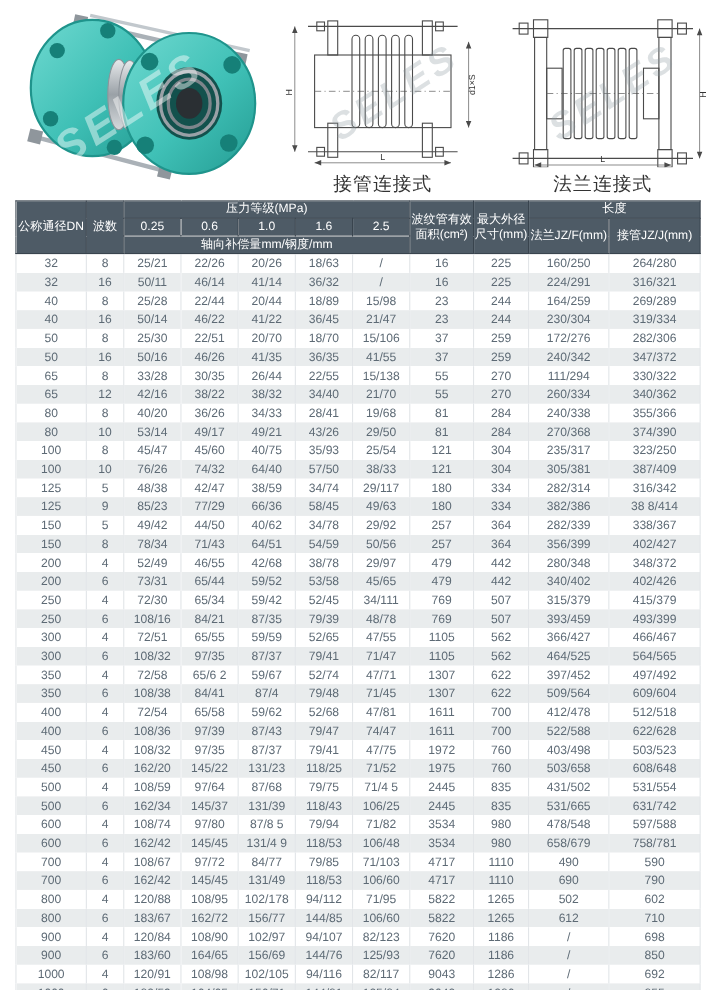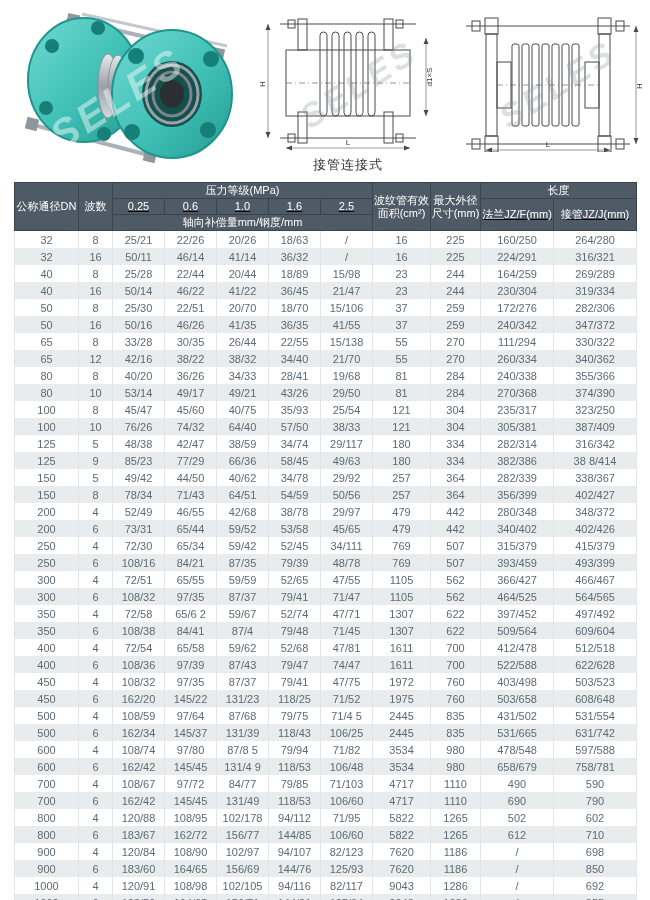--- a/index.html
+++ b/index.html
@@ -6,36 +6,36 @@
   body{width:650px;height:900px;background:#ffffff;overflow:hidden;
        font-family:"Liberation Sans",sans-serif;}
 
   
   .figures{position:relative;width:650px;height:182px;background:#fff;}
   .photo-wrap{position:absolute;left:12px;top:6px;width:232px;height:162px;}
   .fig{position:absolute;top:10px;}
   .fig2{left:258px;width:180px;}
   .fig3{left:452px;width:192px;}
   .fig svg{display:block;}
-  .caption{text-align:center;font-size:13px;color:#333;margin-top:4px;letter-spacing:1px;}
+  .caption{text-align:center;font-size:17px;color:#333;margin-top:4px;letter-spacing:1px;}
   .wm{position:absolute;font-weight:bold;font-style:italic;letter-spacing:4px;
       transform:rotate(-33deg);pointer-events:none;}
   .wm-photo{left:30px;top:70px;font-size:40px;color:rgba(255,255,255,0.45);}
   .wm-d{font-size:34px;color:rgba(140,152,160,0.30);}
   .wm-d2{left:295px;top:72px;}
   .wm-d3{left:492px;top:72px;}
 
   
   .tbl-wrap{margin:0 0 0 14px;}
   table{border-collapse:collapse;table-layout:fixed;width:622px;}
   thead th{background:#4e5b66;color:#fff;font-weight:normal;
            border:1px solid #39444e;font-size:11px;line-height:13px;
            padding:1px 0;text-align:center;white-space:nowrap;overflow:hidden;}
   thead .h-top{height:13px;}
-  thead .h-mid{height:13px;font-size:12px;text-decoration:underline;}
+  thead .h-mid{height:13px;font-size:12px;}
   thead .h-bot{height:14px;}
   tbody td{font-size:11px;color:#5d6a75;text-align:center;height:15px;
            padding:1px 0;border-left:1px solid #e2e5e8;border-right:1px solid #e2e5e8;
            white-space:nowrap;overflow:hidden;}
   tbody tr:nth-child(even){background:#e9eced;}
   tbody tr:nth-child(odd){background:#ffffff;}
 
   .dline{stroke:#4a4a4a;stroke-width:1;fill:none;}
   .dthin{stroke:#6a6a6a;stroke-width:0.7;fill:none;}
   .dtext{font-size:8px;fill:#333;font-family:"Liberation Sans",sans-serif;}
@@ -169,20 +169,21 @@
       <rect x="164" y="129" width="8" height="10" class="dline"></rect>
 
       <line x1="184" y1="16" x2="184" y2="134" class="dthin"></line>
       <path d="M184 16 l-2.5 6 l5 0 z M184 134 l-2.5 -6 l5 0 z" fill="#4a4a4a"></path>
       <text x="190" y="76" class="dtext" transform="rotate(-90 190 76)" text-anchor="middle">H</text>
 
       <line x1="34" y1="140" x2="158" y2="140" class="dthin"></line>
       <path d="M34 140 l6 -2.5 l0 5 z M158 140 l-6 -2.5 l0 5 z" fill="#4a4a4a"></path>
       <text x="96" y="137" class="dtext" text-anchor="middle">L</text>
     </svg>
+    <div class="caption">法兰连接式</div>
     <div class="wm wm-d wm-d3" style="position:absolute;left:40px;top:55px;">SELES</div>
   </div>
 </div>
 
 <div class="tbl-wrap">
   <table>
     <colgroup>
       <col style="width:64px">
         <col style="width:34px">
       <col style="width:52px">

